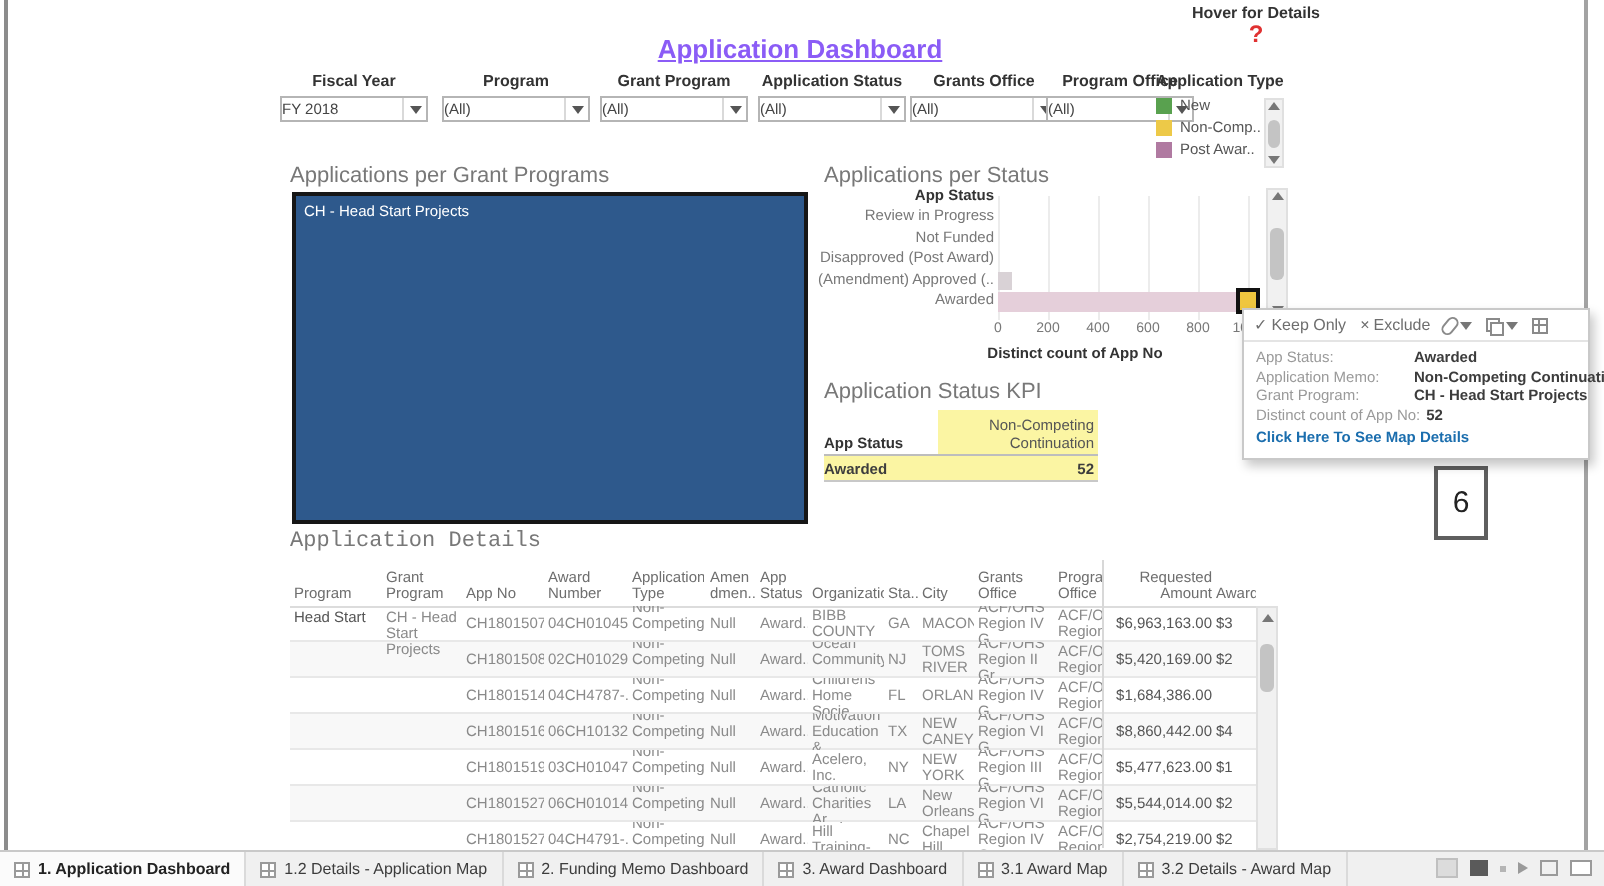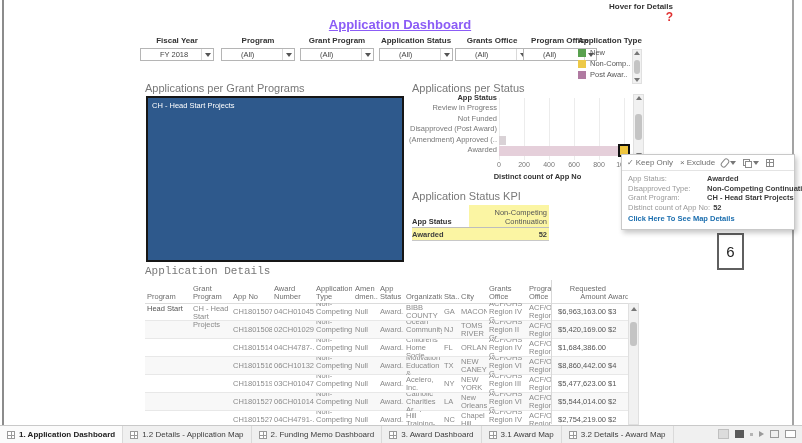--- a/index.html
+++ b/index.html
@@ -4,30 +4,30 @@
 <style>
   html,body{margin:0;padding:0;background:#fff;}
   .window{position:relative;width:802px;height:443px;background:#fff;overflow:hidden;
           font-family:"Liberation Sans",sans-serif;color:#444;}
   .edge-left{position:absolute;left:2px;top:0;width:2px;height:425px;background:#8c8c8c;}
   .edge-right{position:absolute;left:792px;top:0;width:2px;height:425px;background:#a3a3a3;}
 
   
   .dash-title{position:absolute;left:250px;top:17px;width:300px;text-align:center;
               font-size:13px;font-weight:bold;text-decoration:underline;color:#8b5cf6;}
-  .hover-hint{position:absolute;left:583px;top:2px;width:90px;text-align:right;}
+  .hover-hint{position:absolute;left:583px;top:2px;width:90px;text-align:center;}
   .hover-hint .hh-label{font-size:8px;font-weight:bold;color:#333;}
   .hover-hint .hh-q{font-size:12px;font-weight:bold;color:#e03131;line-height:12px;}
 
   
   .filter{position:absolute;top:36px;width:74px;}
   .f0{left:140px}.f1{left:221px}.f2{left:300px}.f3{left:379px}.f4{left:455px}.f5{left:523px}
   .filter-label{font-size:8px;font-weight:bold;color:#333;text-align:center;margin-bottom:3px;white-space:nowrap;}
   .filter-select{height:13px;border:1px solid #b5b5b5;background:#fff;display:flex;align-items:center;
-                 position:relative;font-size:7.5px;color:#444;padding-left:19px;box-sizing:border-box;}
+                 position:relative;font-size:7.5px;color:#444;padding-left:0;box-sizing:border-box;}
   .filter-caret{position:absolute;right:0;top:0;bottom:0;width:11px;border-left:1px solid #d9d9d9;
                 display:flex;align-items:center;justify-content:center;}
   .caret-down{width:0;height:0;border-left:3px solid transparent;border-right:3px solid transparent;border-top:4px solid #555;}
   .caret-up-s{width:0;height:0;border-left:3px solid transparent;border-right:3px solid transparent;border-bottom:4px solid #777;}
   .caret-down-s{width:0;height:0;border-left:3px solid transparent;border-right:3px solid transparent;border-top:4px solid #777;}
 
   
   .legend{position:absolute;left:578px;top:36px;width:68px;}
   .legend-title{font-size:8px;font-weight:bold;color:#333;margin-bottom:2px;white-space:nowrap;}
   .legend-item{display:flex;align-items:center;height:11px;font-size:7.5px;color:#555;white-space:nowrap;}
@@ -298,21 +298,21 @@
       <span class="tt-iconbtn">
         <span class="icon-grid"></span>
       </span>
     </div>
     <div class="tt-body">
       <div class="tt-row">
         <span class="tt-label">App Status:</span>
         <span class="tt-value">Awarded</span>
       </div>
       <div class="tt-row">
-        <span class="tt-label">Disapproved Type:</span>
+        <span class="tt-label">Application Memo:</span>
         <span class="tt-value">Non-Competing Continuation</span>
       </div>
       <div class="tt-row">
         <span class="tt-label">Grant Program:</span>
         <span class="tt-value">CH - Head Start Projects</span>
       </div>
       <div class="tt-row">
         <span class="tt-label auto">Distinct count of App No:</span>
         <span class="tt-value">52</span>
       </div>

